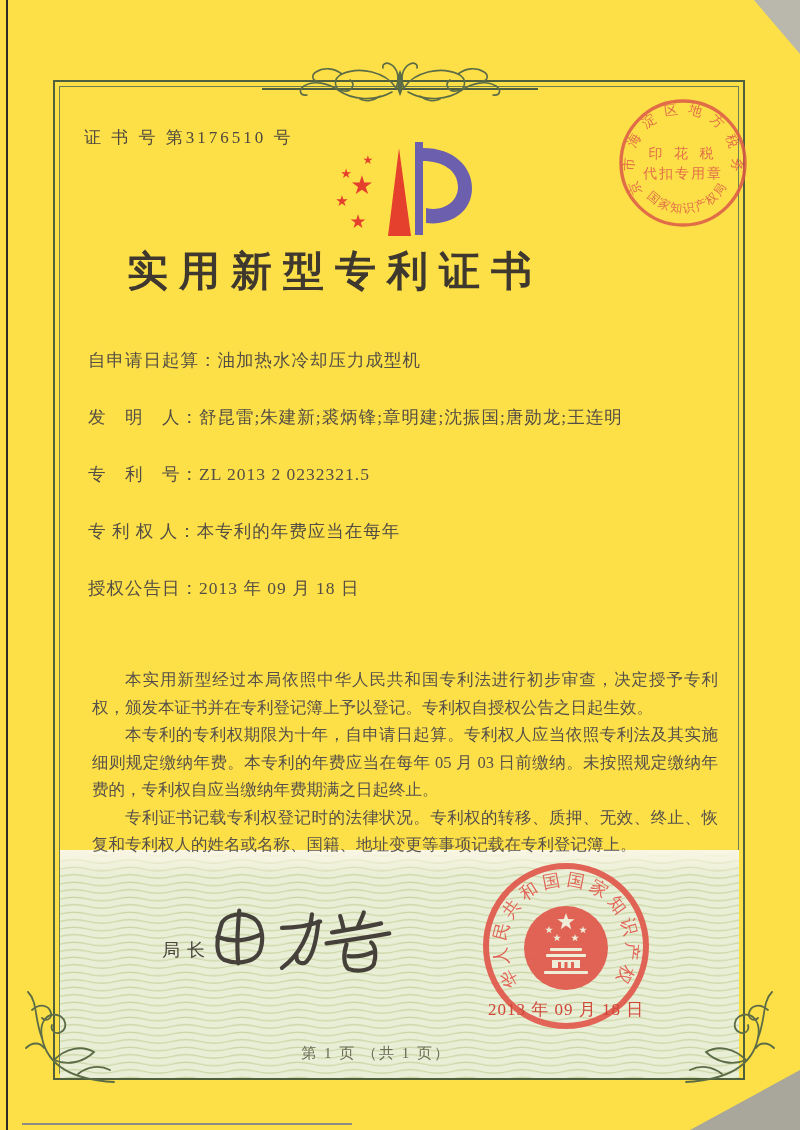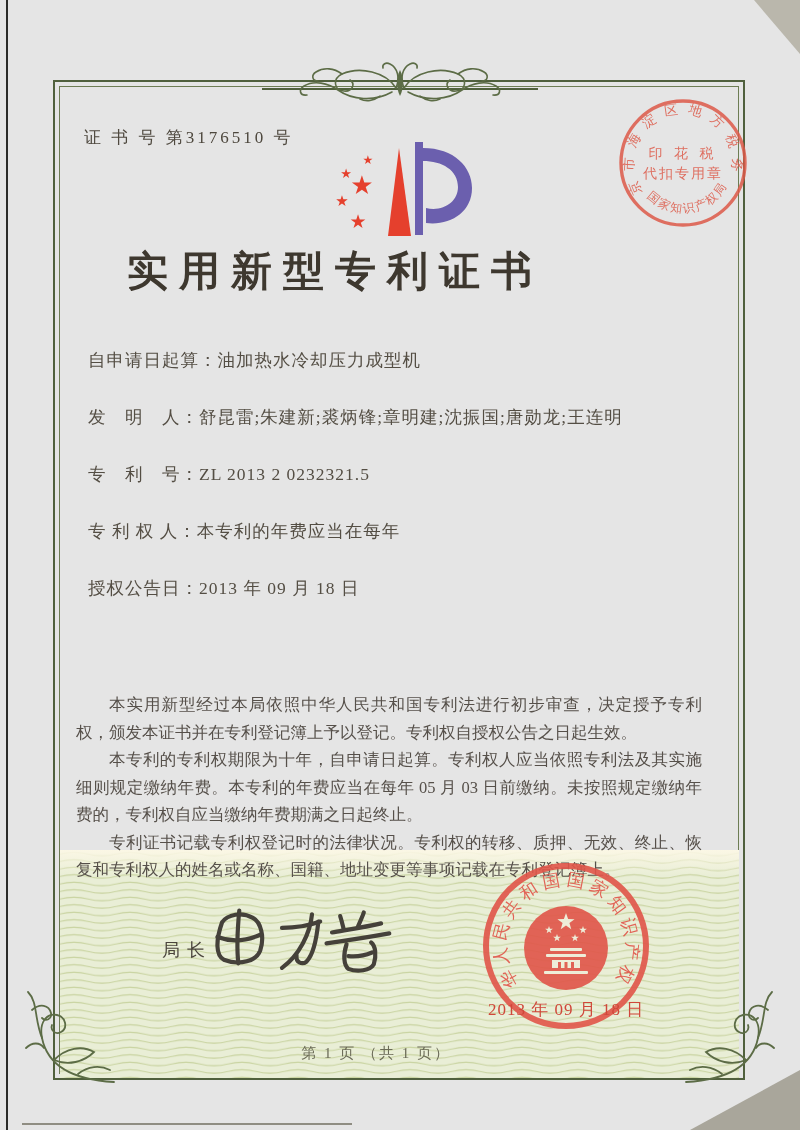--- a/index.html
+++ b/index.html
@@ -1,18 +1,18 @@
 <!DOCTYPE html>
 <html><head>
 <meta charset="utf-8">
 <style>
   html,body{margin:0;padding:0;}
   .page{
     position:relative;width:800px;height:1130px;overflow:hidden;
-    background:#e5e5e5;
+    background:#fde047;
     font-family:"Liberation Serif","DejaVu Serif",serif;
     color:#544e44;
   }
   
   .scan-left-line{position:absolute;left:6px;top:0;width:2px;height:1130px;background:#2b2b28;}
   .scan-tr{position:absolute;right:0;top:0;width:46px;height:54px;background:#bab7ac;
     clip-path:polygon(100% 0,0 0,100% 100%);}
   .scan-br{position:absolute;right:0;bottom:0;width:110px;height:60px;background:#a9a69b;
     clip-path:polygon(100% 0,100% 100%,0 100%);}
   .scan-bottom-line{position:absolute;left:22px;top:1123px;width:330px;height:2px;background:#8f8d82;}
@@ -26,22 +26,22 @@
   .band-fade{position:absolute;left:60px;top:850px;width:679px;height:26px;
     background:linear-gradient(#fbf7e5,rgba(251,247,229,0));}
   
   .cert-no{position:absolute;left:84px;top:126px;font-size:17px;letter-spacing:3px;color:#4e483e;}
   .logo{position:absolute;left:322px;top:138px;width:160px;height:110px;}
   .tax-stamp{position:absolute;left:610px;top:90px;width:146px;height:146px;}
   .title{position:absolute;left:0;top:244px;width:670px;text-align:center;
     font-size:41px;font-weight:600;letter-spacing:11px;color:#3e382f;}
   .fields{position:absolute;left:88px;top:348px;width:640px;}
   .field{height:57px;font-size:17.5px;letter-spacing:1px;color:#544e44;white-space:nowrap;}
-  .paras{position:absolute;left:76px;top:666px;width:626px;font-size:16.5px;
-    line-height:27.5px;text-align:justify;color:#56504a;margin-top:25px;}
+  .paras{position:absolute;left:92px;top:666px;width:626px;font-size:16.5px;
+    line-height:27.5px;text-align:justify;color:#56504a;}
   .paras p{margin:0;text-indent:2em;}
   .sig-title{position:absolute;left:162px;top:938px;font-size:18px;letter-spacing:7px;color:#4a443c;}
   .sig-svg{position:absolute;left:202px;top:893px;width:200px;height:98px;}
   .sig-hidden{position:absolute;width:1px;height:1px;overflow:hidden;opacity:0;}
   .seal{position:absolute;left:478px;top:858px;width:176px;height:176px;}
   .seal-date{position:absolute;left:470px;top:998px;width:192px;text-align:center;
     font-size:17px;letter-spacing:1px;color:#d0473a;}
   .footer{position:absolute;left:36px;top:1044px;width:680px;text-align:center;
     font-size:15px;letter-spacing:2px;color:#6b6b57;}
   .ornament-top{position:absolute;left:262px;top:60px;width:276px;height:44px;}

